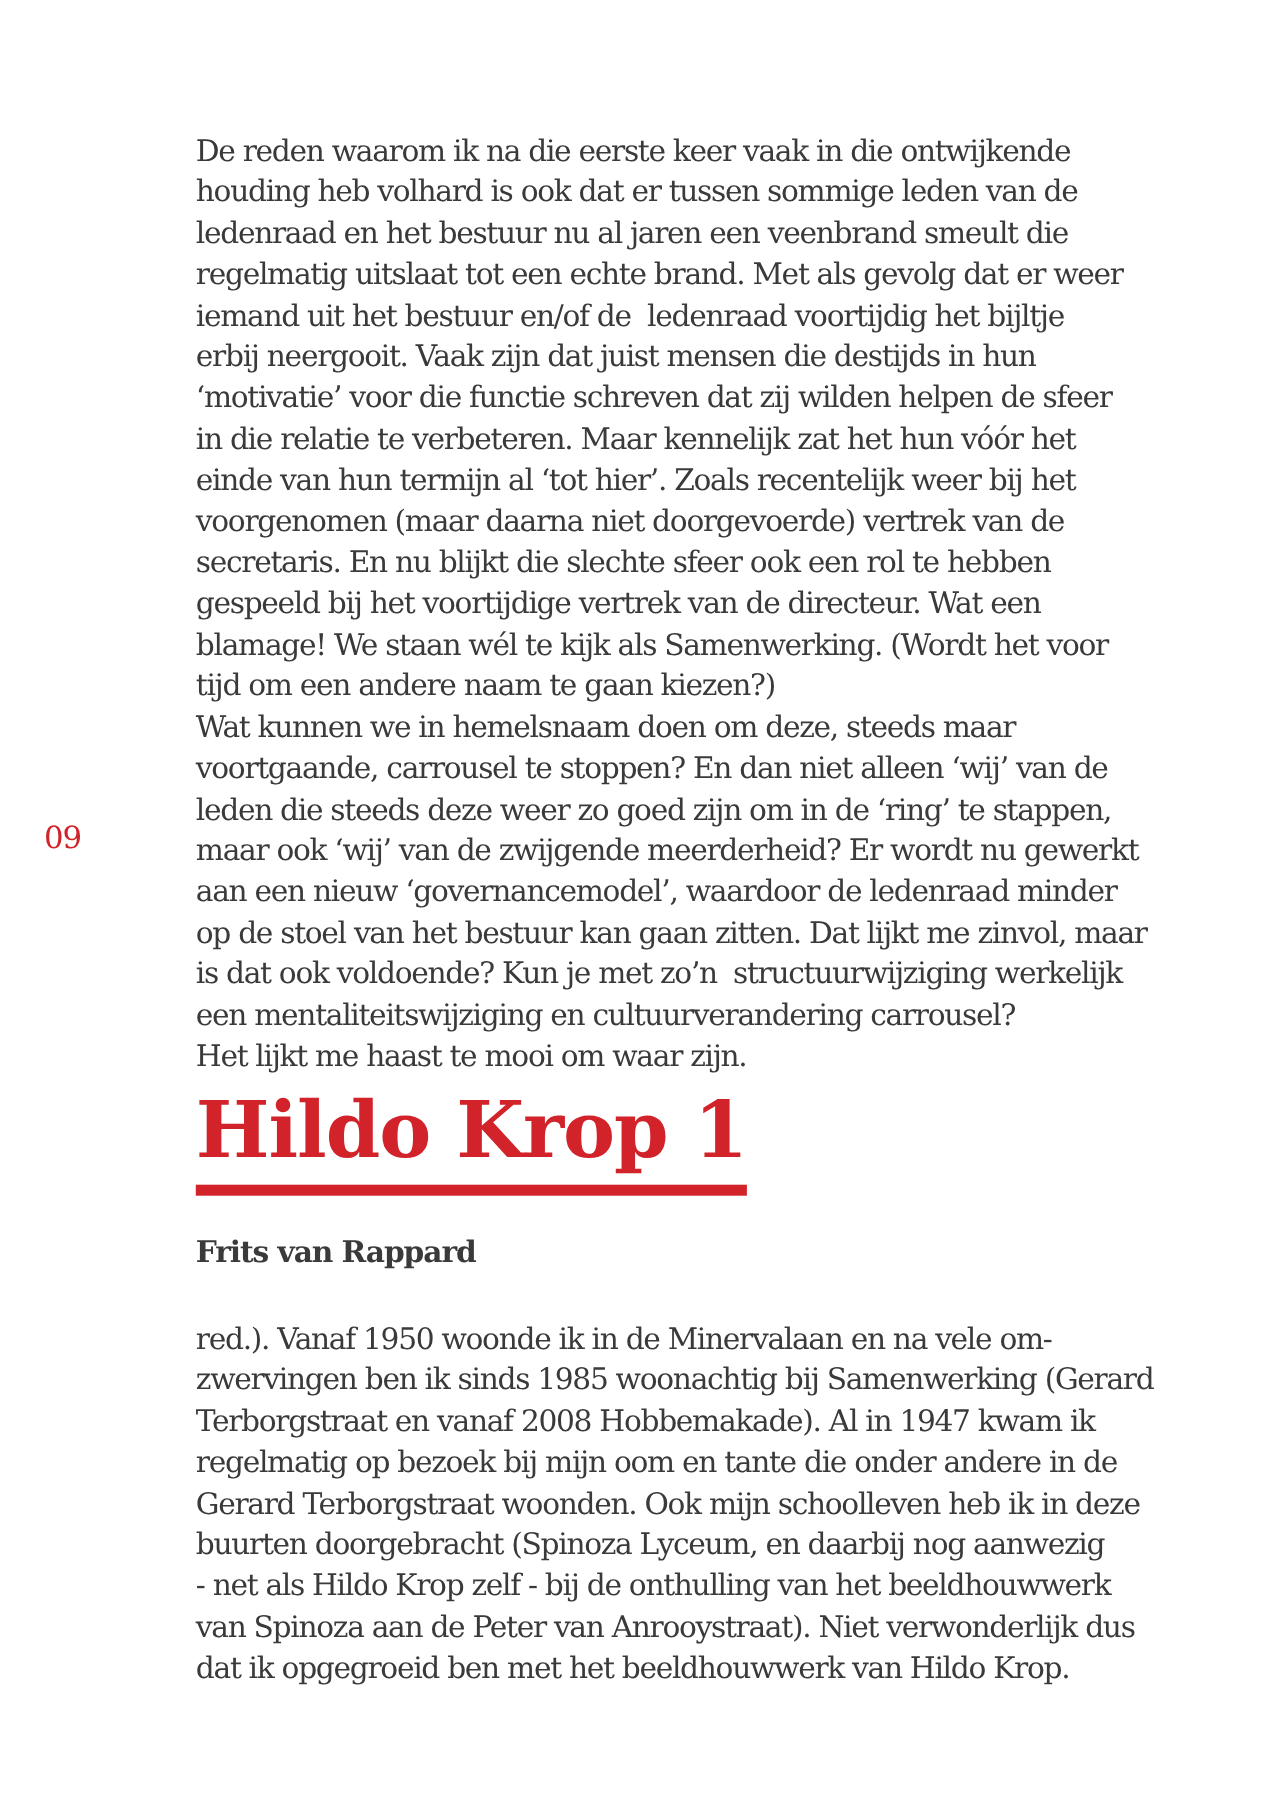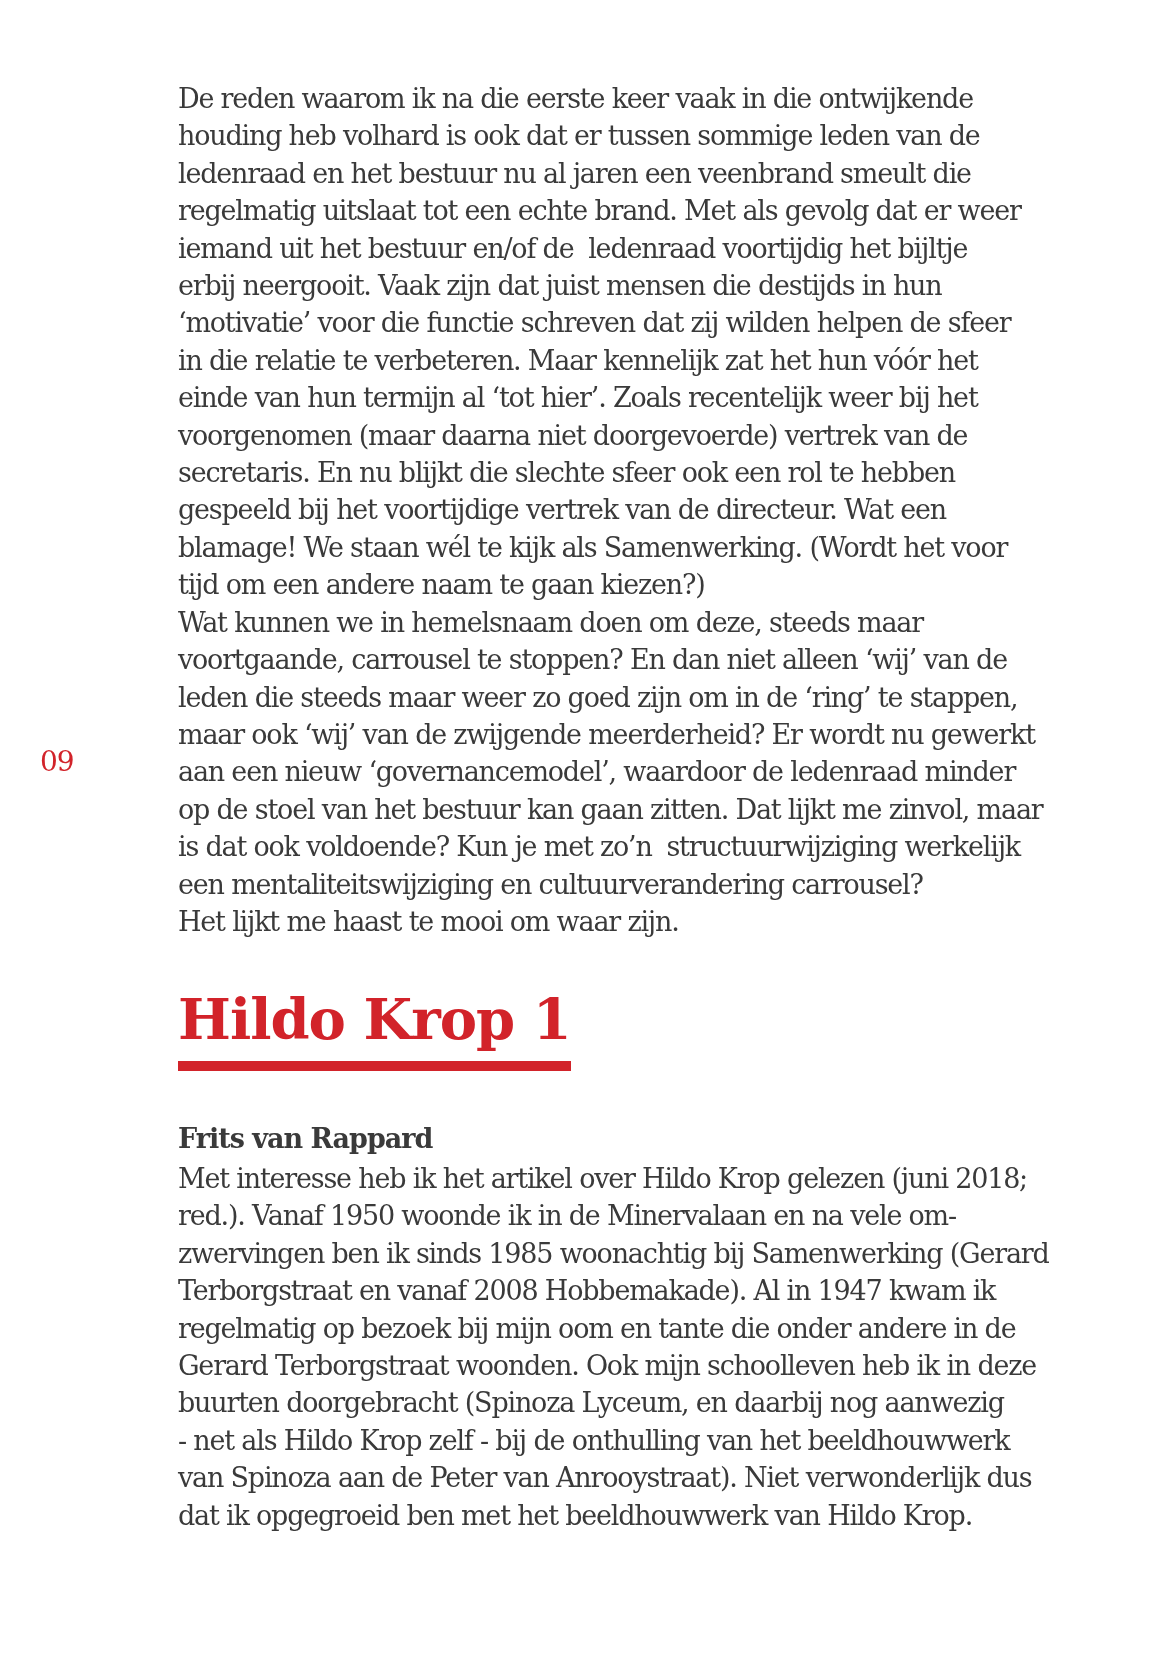--- a/index.html
+++ b/index.html
@@ -24,33 +24,34 @@
     color: #d2232a;
     line-height: 1;
   }
   .text-block {
     position: absolute;
     left: 178px;
     font-size: 27px;
     line-height: 37.4px;
     letter-spacing: -1.2px;
     color: #3a3a3a;
+    margin-top: 39px;
   }
   .block-1 { top: 80px; }
   .block-2 { top: 1160px; }
   .text-line {
     white-space: pre;
   }
   .article-title {
     position: absolute;
     left: 178px;
     top: 990px;
     margin: 0;
     display: inline-block;
-    font-size: 56px;
+    font-size: 71px;
     font-weight: bold;
     letter-spacing: -1px;
     line-height: 1.05;
     color: #d2232a;
     border-bottom: 10px solid #d2232a;
     padding-bottom: 12px;
     white-space: pre;
   }
   .byline {
     position: absolute;
@@ -81,35 +82,34 @@
       <div class="text-line">‘motivatie’ voor die functie schreven dat zij wilden helpen de sfeer</div>
       <div class="text-line">in die relatie te verbeteren. Maar kennelijk zat het hun vóór het</div>
       <div class="text-line">einde van hun termijn al ‘tot hier’. Zoals recentelijk weer bij het</div>
       <div class="text-line">voorgenomen (maar daarna niet doorgevoerde) vertrek van de</div>
       <div class="text-line">secretaris. En nu blijkt die slechte sfeer ook een rol te hebben</div>
       <div class="text-line">gespeeld bij het voortijdige vertrek van de directeur. Wat een</div>
       <div class="text-line">blamage! We staan wél te kijk als Samenwerking. (Wordt het voor</div>
       <div class="text-line">tijd om een andere naam te gaan kiezen?)</div>
       <div class="text-line">Wat kunnen we in hemelsnaam doen om deze, steeds maar</div>
       <div class="text-line">voortgaande, carrousel te stoppen? En dan niet alleen ‘wij’ van de</div>
-      <div class="text-line">leden die steeds maar weer zo goed zijn om in de ‘ring’ te stappen,</div>
+      <div class="text-line">leden die steeds deze weer zo goed zijn om in de ‘ring’ te stappen,</div>
       <div class="text-line">maar ook ‘wij’ van de zwijgende meerderheid? Er wordt nu gewerkt</div>
       <div class="text-line">aan een nieuw ‘governancemodel’, waardoor de ledenraad minder</div>
       <div class="text-line">op de stoel van het bestuur kan gaan zitten. Dat lijkt me zinvol, maar</div>
       <div class="text-line">is dat ook voldoende? Kun je met zo’n  structuurwijziging werkelijk</div>
       <div class="text-line">een mentaliteitswijziging en cultuurverandering carrousel?</div>
       <div class="text-line">Het lijkt me haast te mooi om waar zijn.</div>
     </div>
 
   <h1 class="article-title">Hildo Krop 1</h1>
 
   <div class="byline">Frits van Rappard</div>
 
   <div class="text-block block-2">
-      <div class="text-line">Met interesse heb ik het artikel over Hildo Krop gelezen (juni 2018;</div>
       <div class="text-line">red.). Vanaf 1950 woonde ik in de Minervalaan en na vele om-</div>
       <div class="text-line">zwervingen ben ik sinds 1985 woonachtig bij Samenwerking (Gerard</div>
       <div class="text-line">Terborgstraat en vanaf 2008 Hobbemakade). Al in 1947 kwam ik</div>
       <div class="text-line">regelmatig op bezoek bij mijn oom en tante die onder andere in de</div>
       <div class="text-line">Gerard Terborgstraat woonden. Ook mijn schoolleven heb ik in deze</div>
       <div class="text-line">buurten doorgebracht (Spinoza Lyceum, en daarbij nog aanwezig</div>
       <div class="text-line">- net als Hildo Krop zelf - bij de onthulling van het beeldhouwwerk</div>
       <div class="text-line">van Spinoza aan de Peter van Anrooystraat). Niet verwonderlijk dus</div>
       <div class="text-line">dat ik opgegroeid ben met het beeldhouwwerk van Hildo Krop.</div>
     </div>

